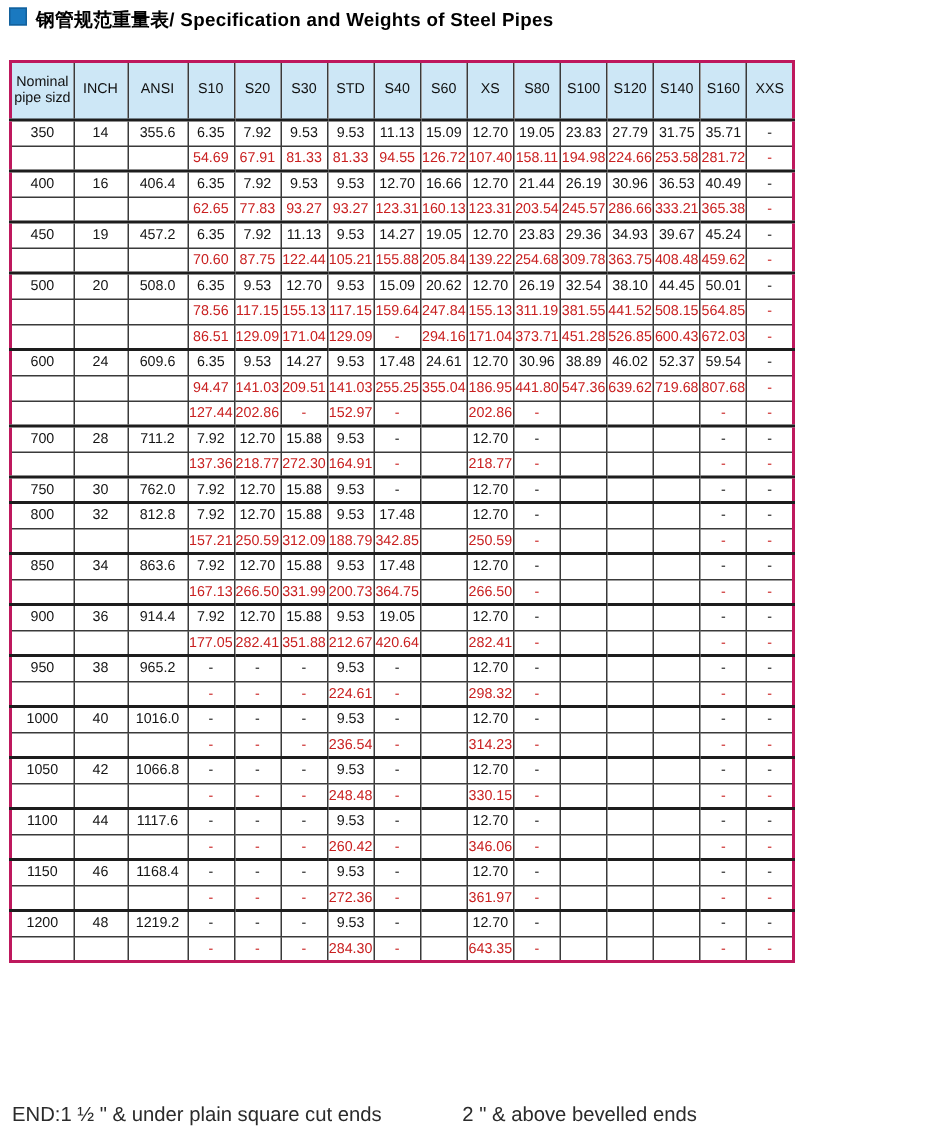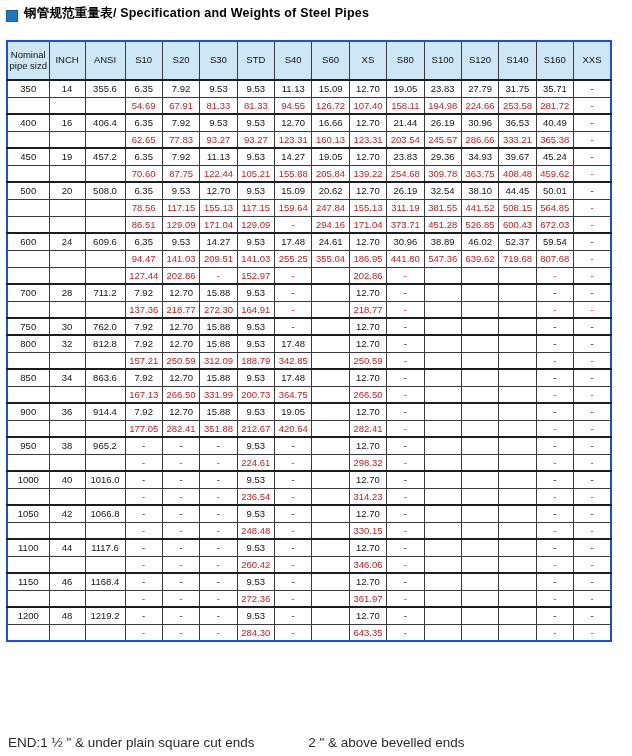--- a/index.html
+++ b/index.html
@@ -13,45 +13,45 @@
     width: 632px;
     height: 756px;
     background: #ffffff;
     overflow: hidden;
   }
   .title-row {
     position: absolute;
     top: 5px;
     left: 6px;
     display: flex;
-    align-items: flex-end;
+    align-items: flex-start;
     gap: 6px;
   }
   .title-sq {
     width: 12px;
     height: 12px;
     background: #1a79c0;
     border: 1px solid #13619c;
     flex: 0 0 auto;
   }
   .title-text {
     font-size: 12.5px;
     font-weight: bold;
     color: #000000;
     letter-spacing: 0.2px;
     white-space: nowrap;
   }
   table.spec {
     position: absolute;
     top: 40px;
     left: 6px;
-    width: 606px;
+    width: 524px;
     border-collapse: collapse;
     table-layout: fixed;
-    border: 2px solid #1d4ed8;
+    border: 2px solid #be185d;
   }
   table.spec th, table.spec td {
     border: 1px solid #3a3a3a;
     overflow: hidden;
   }
   table.spec thead th {
     background: #cde7f6;
     height: 39px;
     font-size: 9.5px;
     font-weight: normal;

